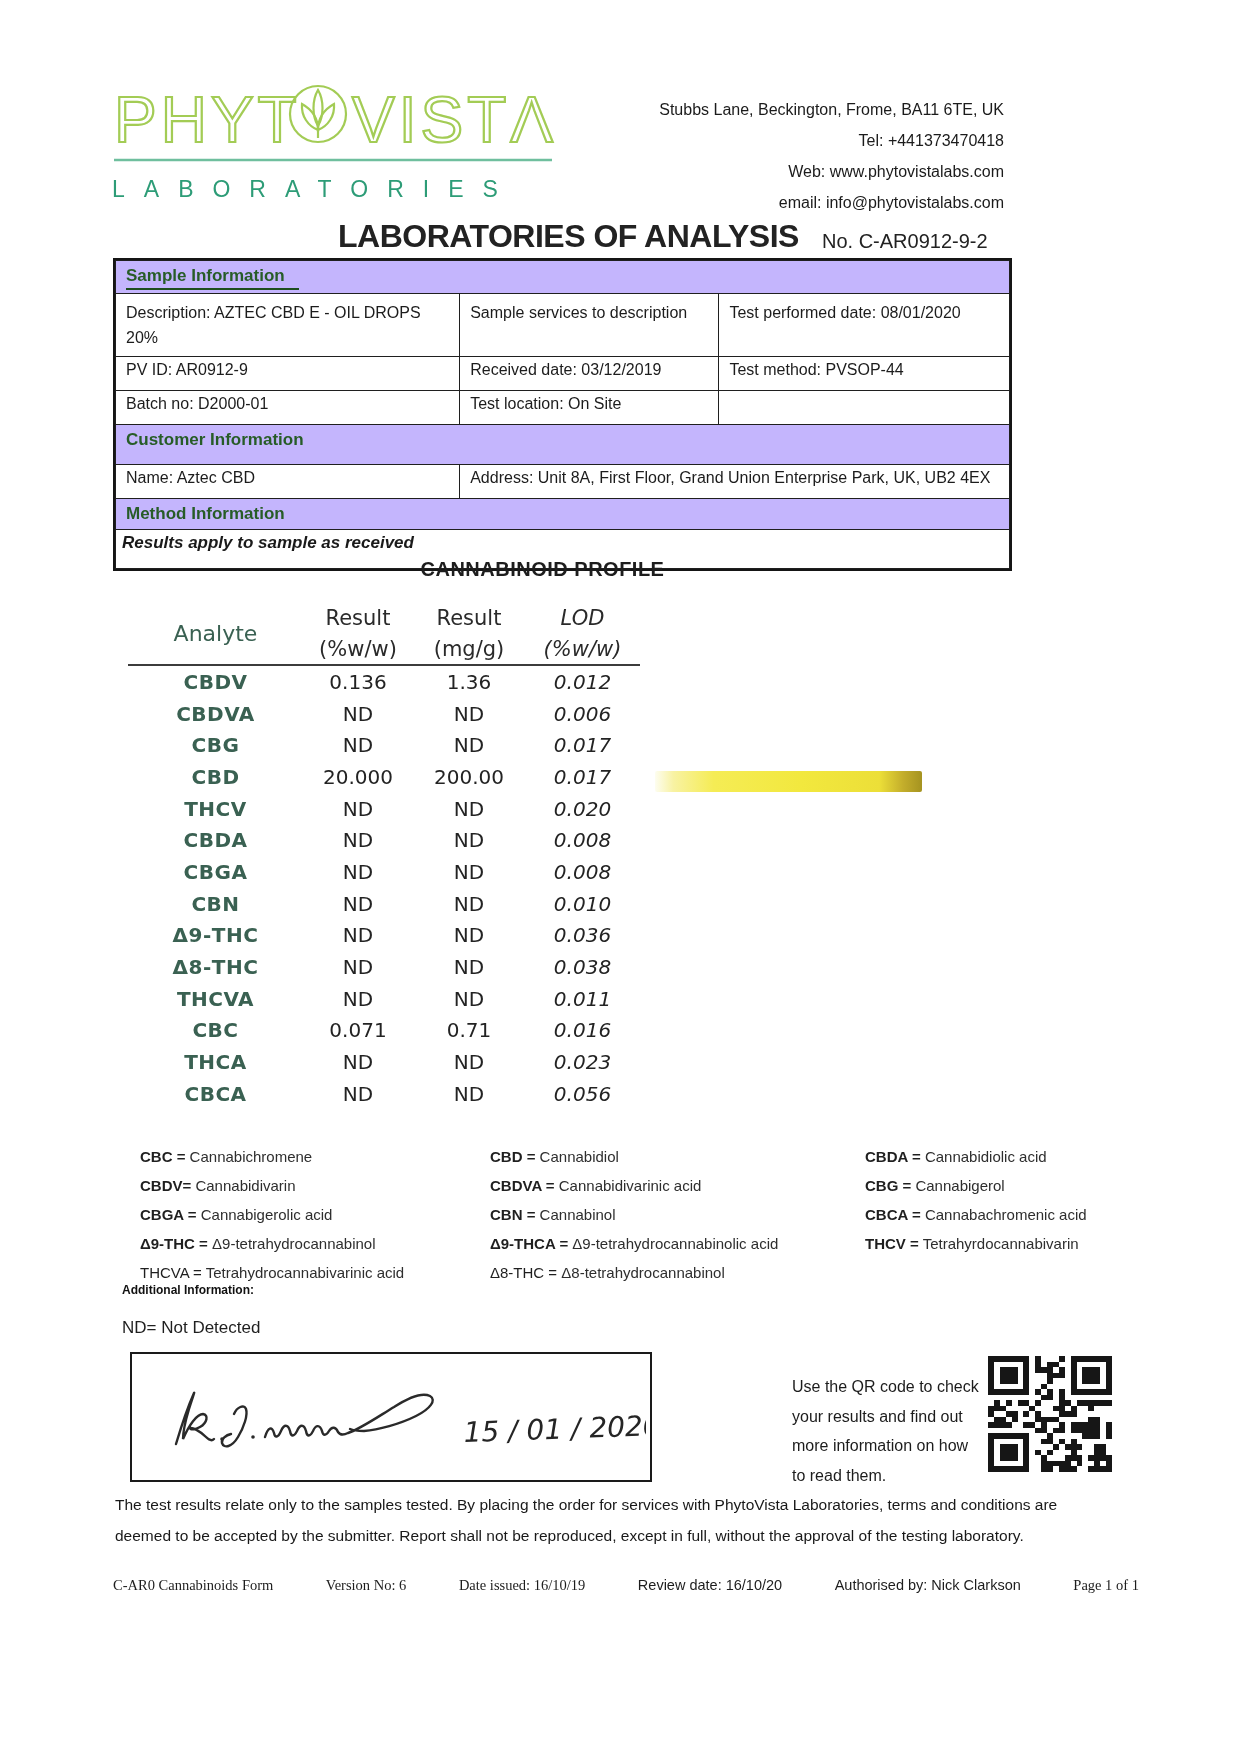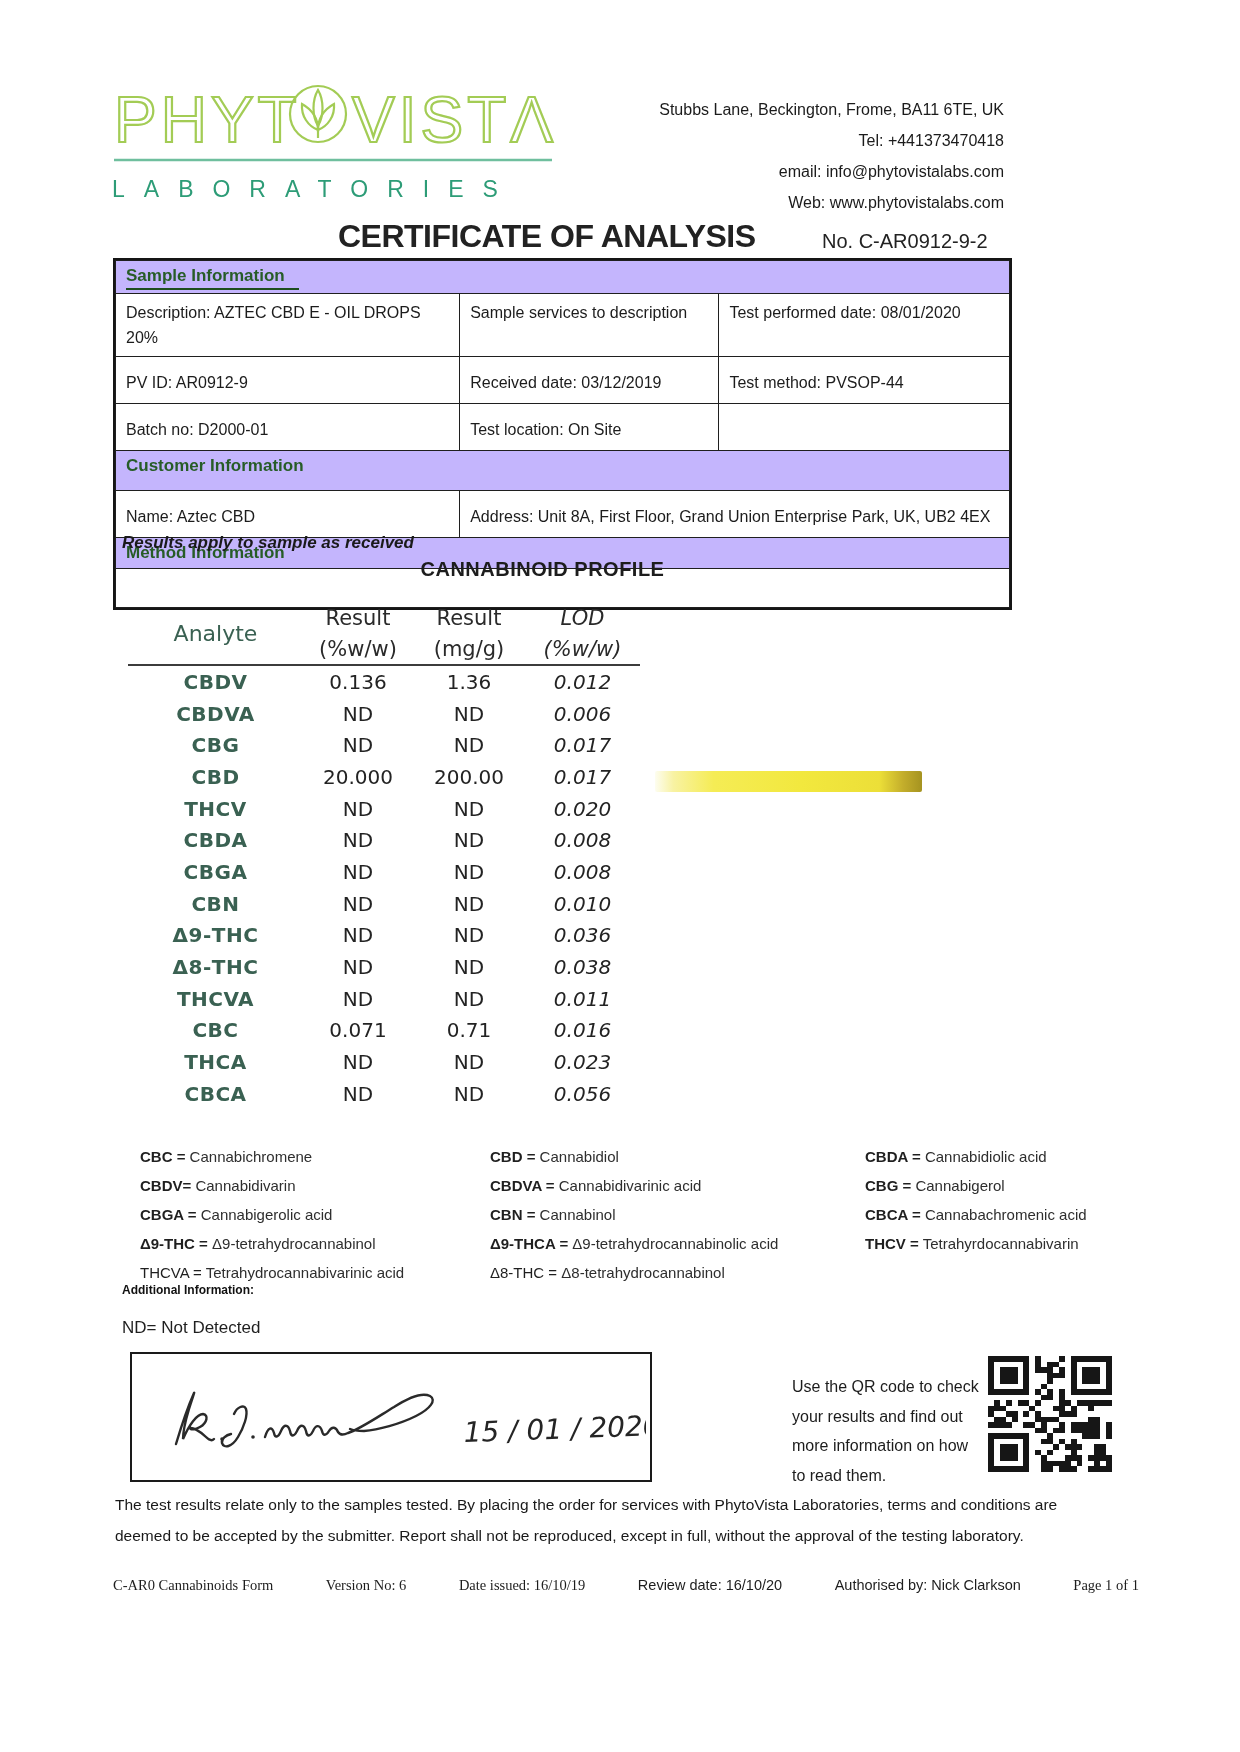--- a/index.html
+++ b/index.html
@@ -18,21 +18,21 @@
   
   .info-wrap{position:absolute;left:113px;top:258px;width:895px;border:2px solid #151515;}
   .info-table{width:100%;border-collapse:collapse;table-layout:fixed;font-size:16px;}
   .info-table td{border:1.5px solid #1f1f1f;padding:6px 10px;vertical-align:top;line-height:25px;}
   .sec-bar{background:#c4b5fd;margin-top:26px;}
   .sec-bar td{padding:2px 10px 3px 10px;}
   .sec-heading{display:inline-block;font-weight:700;font-size:17px;color:#275c27;}
   .sec-heading.underlined{border-bottom:2px solid #1e4d1e;padding-right:14px;}
   .cust-bar td{height:34px;}
   .desc-cell{padding-right:52px;line-height:32px;}
-  .row-mid td{height:26px;line-height:24px;padding-top:14px;}
+  .row-mid td{height:26px;line-height:24px;padding-top:1px;}
   .empty-row td{height:26px;}
 
   
   .results-note{position:absolute;left:122px;top:533px;font-size:17px;font-weight:700;font-style:italic;color:#1a1a1a;}
   .profile-title{position:absolute;left:0;top:558px;width:1085px;text-align:center;font-size:20px;font-weight:700;color:#1d1d1d;letter-spacing:0.5px;}
   .profile-wrap{position:absolute;left:128px;top:602px;}
   .profile-table{border-collapse:collapse;font-family:"DejaVu Sans",sans-serif;}
   .profile-table th,.profile-table td{text-align:center;font-weight:400;padding:0;}
   .profile-table thead th{font-size:21px;color:#2a2a2a;height:31px;}
   .profile-table th.analyte-h{font-weight:400;color:#3a6152;font-size:22px;}
@@ -90,25 +90,25 @@
       <text x="240" y="68" font-family="Liberation Sans, sans-serif" font-size="64" letter-spacing="4" fill="none" stroke="#a3cc55" stroke-width="2.2">VISTΛ</text>
       <line x1="2" y1="86" x2="440" y2="86" stroke="#6fbf9e" stroke-width="2.5"></line>
     </svg>
     <div class="logo-sub">LABORATORIES</div>
   </div>
 
   <div class="contact">
 
   <div class="contact-line">Stubbs Lane, Beckington, Frome, BA11 6TE, UK</div>
       <div class="contact-line">Tel: +441373470418</div>
+      <div class="contact-line">Web: www.phytovistalabs.com</div>
       <div class="contact-line">email: info@phytovistalabs.com</div>
-      <div class="contact-line">Web: www.phytovistalabs.com</div>
     </div>
 
-  <div class="coa-title">CERTIFICATE OF ANALYSIS</div>
+  <div class="coa-title">LABORATORIES OF ANALYSIS</div>
   <div class="coa-number">No. C-AR0912-9-2</div>
 
   <div class="info-wrap">
     <table class="info-table">
       <colgroup>
           <col style="width:38.5%">
           <col style="width:29%">
           <col style="width:32.5%">
         </colgroup>
       <tbody>

